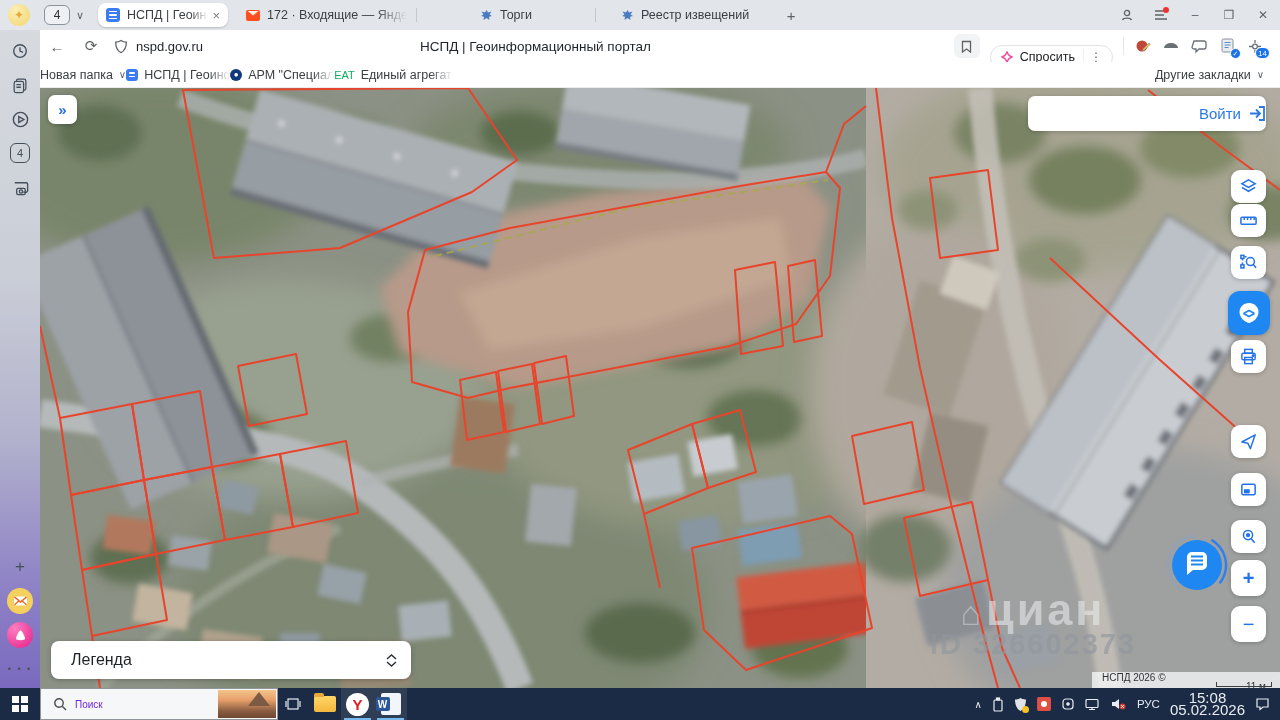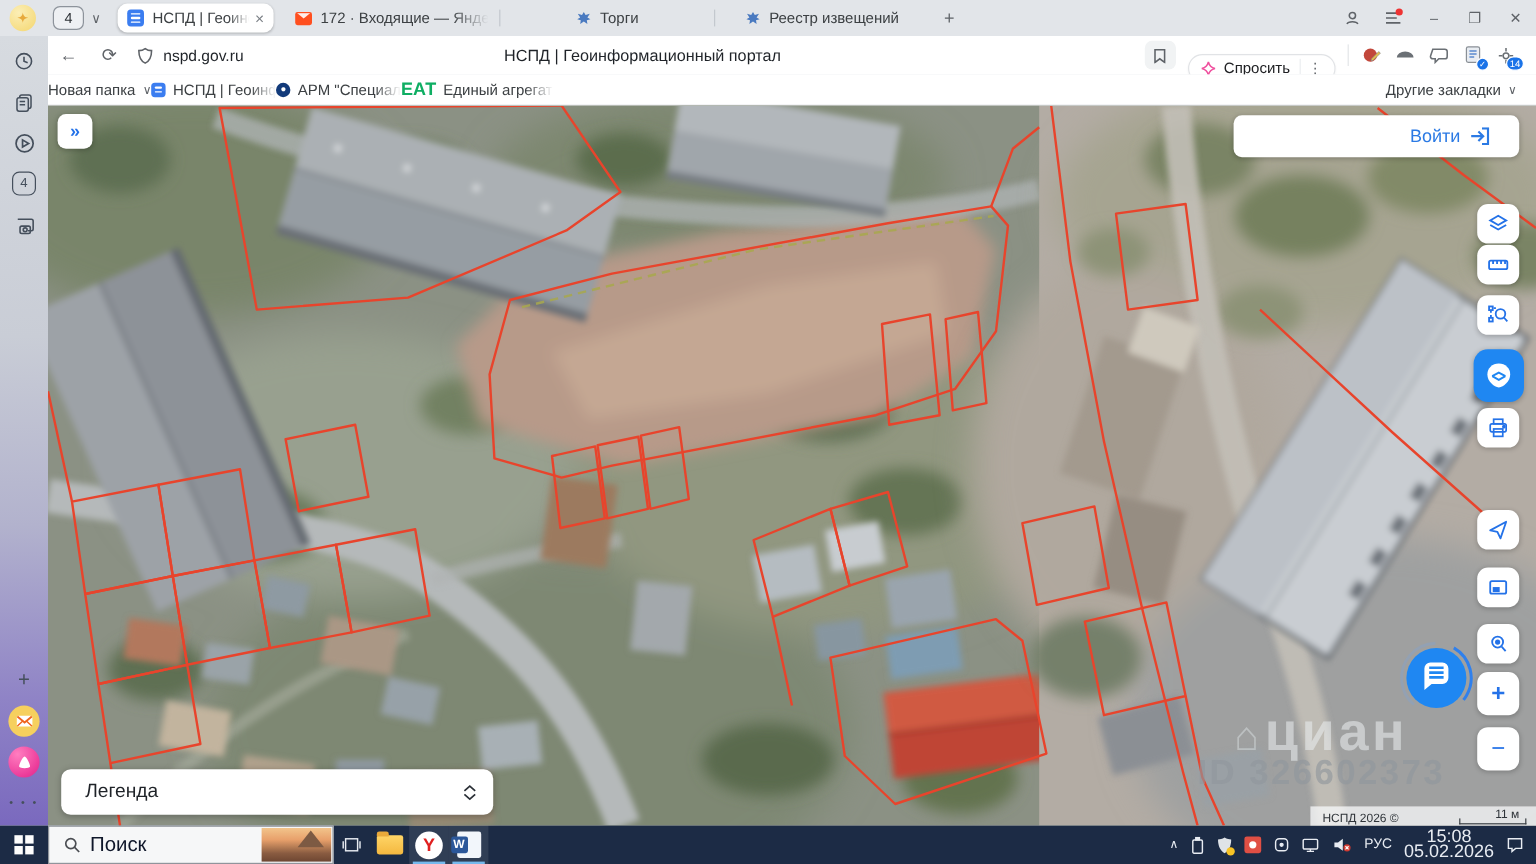--- a/index.html
+++ b/index.html
@@ -76,21 +76,21 @@
     background:#fff; display:flex; align-items:center; font-size:12.5px;
     color:#3c4043; border-bottom:1px solid #ececee; }
   .bm { display:flex; align-items:center; gap:6px; margin-left:0; }
   .bm .lbl { white-space:nowrap; overflow:hidden; max-width:86px;
     -webkit-mask-image:linear-gradient(90deg,#000 75%,transparent);
             mask-image:linear-gradient(90deg,#000 75%,transparent); }
   .bmchev { color:#5f6368; font-size:10px; }
   .bmright { margin-left:auto; margin-right:16px; display:flex; align-items:center; gap:6px; }
   .armdot { width:12px; height:12px; border-radius:50%; background:#123a7a; color:#fff;
     font-size:8px; display:flex; align-items:center; justify-content:center; }
-  .eat { color:#0fae63; font-weight:bold; font-size:15px; }
+  .eat { color:#0fae63; font-weight:normal; font-size:11px; }
 
   
   .rail { position:absolute; left:0; top:30px; width:40px; height:658px;
     background:linear-gradient(180deg,#d7dbe0 0%,#c9cdd6 38%,#b2b2cd 62%,#8f83c6 84%,#7a69be 100%);
     display:flex; flex-direction:column; align-items:center; }
   .rail .ric { width:40px; height:34px; display:flex; align-items:center;
     justify-content:center; color:#454f5c; }
   .rail .sp { flex:1; }
   .railcounter { width:20px; height:20px; border:1.5px solid #454f5c; border-radius:6px;
     display:flex; align-items:center; justify-content:center; font-size:11px; color:#454f5c; }
@@ -104,60 +104,60 @@
 
   
   .map { position:absolute; left:40px; top:88px; width:1240px; height:600px;
     background:#8b9184; overflow:hidden; }
   .expandbtn { position:absolute; left:8px; top:7px; width:29px; height:29px;
     background:#fff; border-radius:7px; box-shadow:0 1px 4px rgba(0,0,0,.25);
     display:flex; align-items:center; justify-content:center; color:#2472e8;
     font-size:15px; font-weight:bold; }
   .loginbar { position:absolute; right:14px; top:8px; width:238px; height:35px;
     background:#fff; border-radius:7px; box-shadow:0 1px 4px rgba(0,0,0,.22);
-    display:flex; align-items:center; justify-content:flex-end; gap:8px; padding-right:24px; }
+    display:flex; align-items:center; justify-content:flex-end; gap:8px; padding-right:0; }
   .loginbar .txt { color:#2b7ae4; font-size:15px; }
   .mtool { position:absolute; right:14px; width:35px; height:33px; background:#fff;
     border-radius:9px; box-shadow:0 1px 4px rgba(0,0,0,.22); display:flex;
     align-items:center; justify-content:center; color:#2472e8; }
   .mtool.blue { background:#1f87f2; width:42px; height:44px; right:10px;
     border-radius:12px; color:#fff; }
   .ztxt { font-size:20px; color:#2472e8; font-weight:bold; }
   .chatfab { position:absolute; left:1125px; top:445px; width:64px; height:64px; }
   .legend { position:absolute; left:11px; top:553px; width:360px; height:38px;
     background:#fff; border-radius:8px; box-shadow:0 1px 5px rgba(0,0,0,.25);
     display:flex; align-items:center; padding:0 14px 0 20px; }
   .legend .txt { font-size:16px; color:#1f2328; }
   .legend .chevs { margin-left:auto; display:flex; flex-direction:column; gap:1px; color:#2a2f36; }
-  .watermark { position:absolute; left:906px; top:496px; width:310px; text-align:center;
+  .watermark { position:absolute; left:838px; top:496px; width:310px; text-align:center;
     pointer-events:none; }
   .wm1 { font-size:45px; font-weight:bold; color:rgba(235,239,241,.55); letter-spacing:3px; }
   .wm1 .house { font-size:34px; color:rgba(225,230,233,.45); margin-right:2px; }
   .wm2 { font-size:29px; font-weight:bold; color:rgba(145,150,156,.65);
     letter-spacing:2px; margin-top:-8px; }
   .attrib { position:absolute; right:0; top:584px; width:188px; height:16px;
-    background:rgba(250,251,252,.74); display:flex; align-items:flex-end;
-    font-size:10px; color:#2e3338; padding:0 8px 0 10px; }
+    background:rgba(250,251,252,.74); display:flex; align-items:flex-start;
+    font-size:10px; color:#2e3338; padding:0 8px 0 10px;flex-direction:column; }
   .scale { margin-left:auto; position:relative; width:56px; height:12px; }
   .scale .bar { position:absolute; left:0; right:0; bottom:1px; height:5px;
     border-left:1px solid #3a3f44; border-right:1px solid #3a3f44;
     border-bottom:1px solid #3a3f44; }
   .scale .lab { position:absolute; right:6px; top:-2px; font-size:10px; }
 
   
   .taskbar { position:absolute; left:0; bottom:0; right:0; height:32px;
     background:#1c2b45; display:flex; align-items:stretch; color:#e8ecf2; }
   .startbtn { width:40px; display:flex; align-items:center; justify-content:center; }
   .winlogo { display:grid; grid-template-columns:7px 7px; grid-template-rows:7px 7px;
     gap:1.5px; }
   .winlogo i { background:#fdfdfd; }
   .tsearch { width:238px; background:#f6f7f8; border:1px solid #90949b;
     display:flex; align-items:center; color:#4a4d52; position:relative; }
   .tsearch .mag { margin:0 8px 0 12px; }
-  .tsearch .ph { font-size:17px; color:#0f172a; }
+  .tsearch .ph { font-size:10px; color:#6d28d9; }
   .simg { position:absolute; right:1px; top:1px; bottom:1px; width:58px;
     background:linear-gradient(180deg,#f2c48b 0%,#e8a06b 35%,#b97f56 55%,#8a5c41 75%,#6e4632 100%);
     overflow:hidden; }
   .simg:before { content:""; position:absolute; right:6px; top:2px; width:0; height:0;
     border-left:11px solid transparent; border-right:11px solid transparent;
     border-bottom:14px solid #7d5a43; }
   .tbtn { width:30px; display:flex; align-items:center; justify-content:center; }
   .task-app { width:33px; display:flex; align-items:center; justify-content:center;
     position:relative; }
   .task-app.active { background:rgba(255,255,255,.09); }

